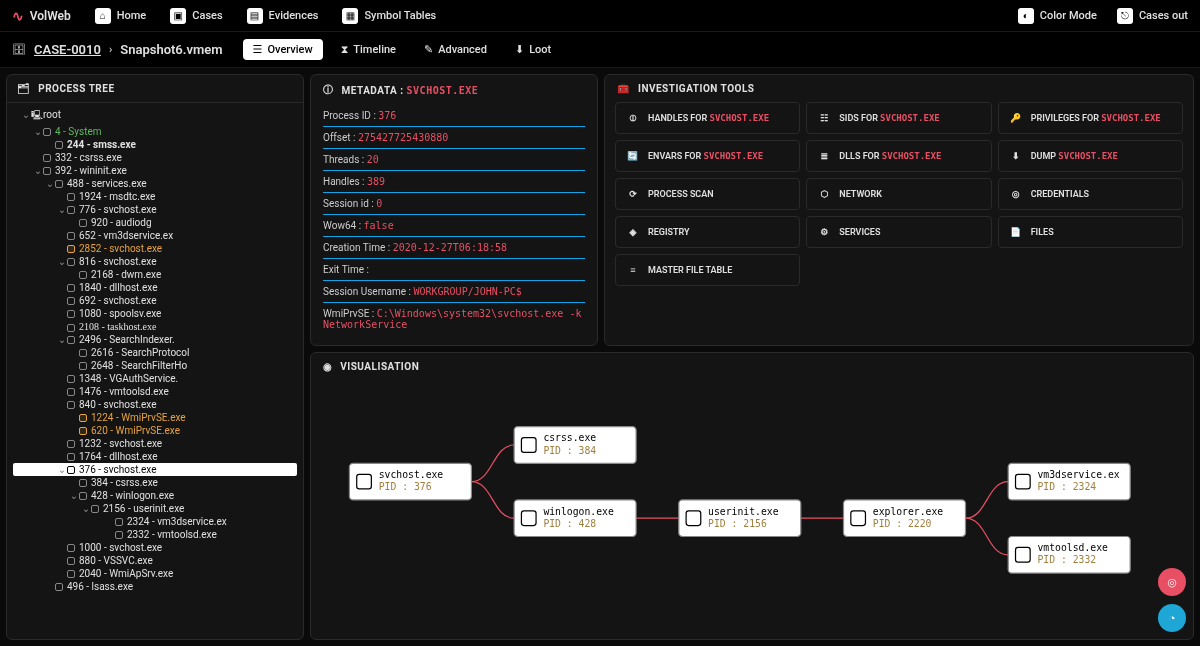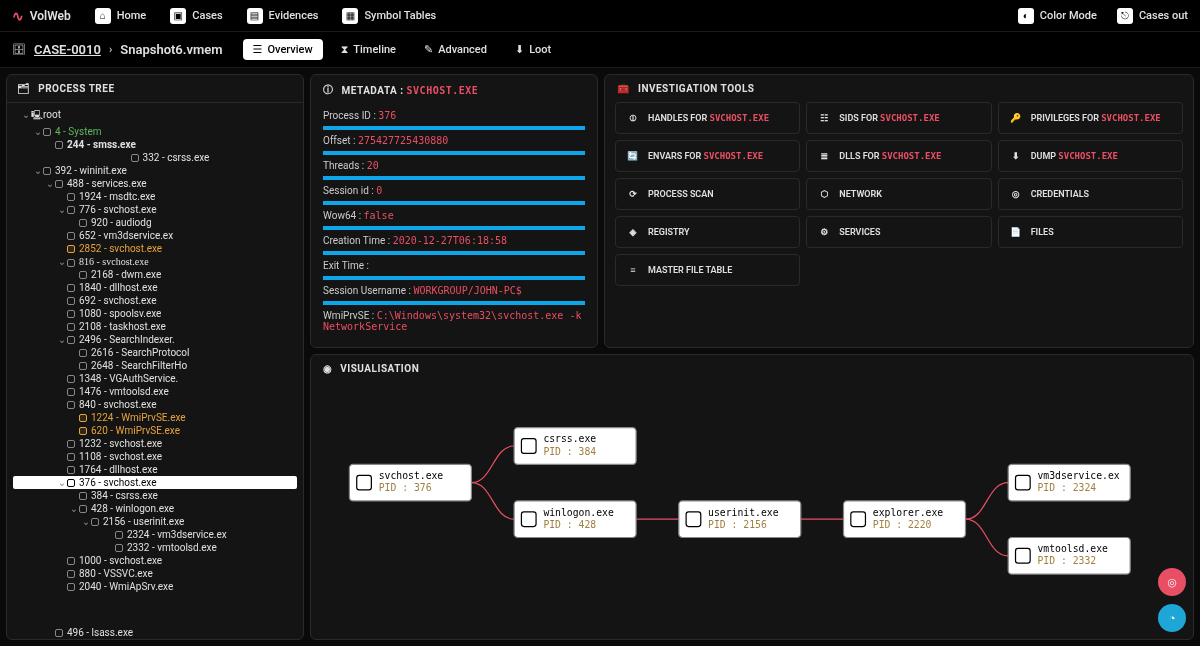--- a/index.html
+++ b/index.html
@@ -54,21 +54,21 @@
 .tree-node.orange { color: #e8a33d; }
 .tree-node.orange .dot { border-color: #e8a33d; background: #e8a33d22; }
 .tree-node.selected { background: #fff; color: #000; border-radius: 2px; padding: 1px 2px; }
 .tree-node.selected .dot { border-color: #000; }
 .content { flex: 1; display: flex; flex-direction: column; gap: 6px; padding: 6px 6px 6px 2px; overflow: hidden; }
 .row1 { display: flex; gap: 6px; }
 .panel { background: #141414; border: 1px solid #2a2a2a; border-radius: 6px; }
 .panel-head { display: flex; align-items: center; gap: 8px; padding: 8px 12px; font-size: 10px; font-weight: 700; letter-spacing: 0.5px; }
 .meta-panel { width: 288px; }
 .meta-body { padding: 0 12px 10px; }
-.meta-row { padding: 5px 0; border-bottom: 4px solid #0ea5e9; font-size: 10px; }
+.meta-row { padding: 5px 0; border-bottom: 1px solid #0ea5e9; font-size: 10px; }
 .meta-row:last-child { border-bottom: none; }
 .meta-row .lab { color: #ccc; }
 .meta-row .val { color: #e94f64; font-family: ui-monospace, monospace; }
 .tools-panel { flex: 1; }
 .tools-grid { padding: 0 10px 10px; display: grid; grid-template-columns: repeat(3, 1fr); gap: 6px; }
 .tool-btn { border: 1px solid #2a2a2a; border-radius: 4px; padding: 8px 10px; display: flex; align-items: center; gap: 8px; cursor: pointer; font-size: 9px; font-weight: 600; min-height: 32px; }
 .tool-btn .icn { width: 14px; height: 14px; display: flex; align-items: center; justify-content: center; }
 .tool-btn .pink { color: #e94f64; font-family: ui-monospace, monospace; }
 .vis-panel { flex: 1; min-height: 0; }
 .vis-body { padding: 10px 14px; position: relative; height: calc(100% - 34px); }
@@ -147,70 +147,70 @@
 <div class="main">
   <div class="sidebar">
     <div class="sidebar-head">
       <span>🗂</span>
       <span>PROCESS TREE</span>
     </div>
     <div class="tree" id="tree">
         <div class="tree-node " style="padding-left: 8px;"><span class="caret">⌄</span><span style="font-size:9px">🖳</span><span>root</span></div>
         <div class="tree-node green" style="padding-left: 20px;"><span class="caret">⌄</span><span class="dot"></span><span>4 - System</span></div>
         <div class="tree-node " style="padding-left: 32px; font-weight: bold;"><span class="caret"></span><span class="dot"></span><span>244 - smss.exe</span></div>
-        <div class="tree-node " style="padding-left: 20px; text-align: center;"><span class="caret"></span><span class="dot"></span><span>332 - csrss.exe</span></div>
+        <div class="tree-node " style="padding-left: 20px;"><span class="caret"></span><span class="dot"></span><span>332 - csrss.exe</span></div>
         <div class="tree-node " style="padding-left: 20px;"><span class="caret">⌄</span><span class="dot"></span><span>392 - wininit.exe</span></div>
         <div class="tree-node " style="padding-left: 32px;"><span class="caret">⌄</span><span class="dot"></span><span>488 - services.exe</span></div>
         <div class="tree-node " style="padding-left: 44px;"><span class="caret"></span><span class="dot"></span><span>1924 - msdtc.exe</span></div>
         <div class="tree-node " style="padding-left: 44px;"><span class="caret">⌄</span><span class="dot"></span><span>776 - svchost.exe</span></div>
         <div class="tree-node " style="padding-left: 56px;"><span class="caret"></span><span class="dot"></span><span>920 - audiodg</span></div>
         <div class="tree-node " style="padding-left: 44px;"><span class="caret"></span><span class="dot"></span><span>652 - vm3dservice.ex</span></div>
         <div class="tree-node orange" style="padding-left: 44px;"><span class="caret"></span><span class="dot"></span><span>2852 - svchost.exe</span></div>
-        <div class="tree-node " style="padding-left: 44px; font-family: Liberation Serif, serif;"><span class="caret">⌄</span><span class="dot"></span><span>816 - svchost.exe</span></div>
+        <div class="tree-node " style="padding-left: 44px;"><span class="caret">⌄</span><span class="dot"></span><span>816 - svchost.exe</span></div>
         <div class="tree-node " style="padding-left: 56px;"><span class="caret"></span><span class="dot"></span><span>2168 - dwm.exe</span></div>
         <div class="tree-node " style="padding-left: 44px;"><span class="caret"></span><span class="dot"></span><span>1840 - dllhost.exe</span></div>
         <div class="tree-node " style="padding-left: 44px;"><span class="caret"></span><span class="dot"></span><span>692 - svchost.exe</span></div>
         <div class="tree-node " style="padding-left: 44px;"><span class="caret"></span><span class="dot"></span><span>1080 - spoolsv.exe</span></div>
-        <div class="tree-node " style="padding-left: 44px;"><span class="caret"></span><span class="dot"></span><span>2108 - taskhost.exe</span></div>
+        <div class="tree-node " style="padding-left: 44px; font-family: Liberation Serif, serif;"><span class="caret"></span><span class="dot"></span><span>2108 - taskhost.exe</span></div>
         <div class="tree-node " style="padding-left: 44px;"><span class="caret">⌄</span><span class="dot"></span><span>2496 - SearchIndexer.</span></div>
         <div class="tree-node " style="padding-left: 56px;"><span class="caret"></span><span class="dot"></span><span>2616 - SearchProtocol</span></div>
         <div class="tree-node " style="padding-left: 56px;"><span class="caret"></span><span class="dot"></span><span>2648 - SearchFilterHo</span></div>
         <div class="tree-node " style="padding-left: 44px;"><span class="caret"></span><span class="dot"></span><span>1348 - VGAuthService.</span></div>
         <div class="tree-node " style="padding-left: 44px;"><span class="caret"></span><span class="dot"></span><span>1476 - vmtoolsd.exe</span></div>
         <div class="tree-node " style="padding-left: 44px;"><span class="caret"></span><span class="dot"></span><span>840 - svchost.exe</span></div>
         <div class="tree-node orange" style="padding-left: 56px;"><span class="caret"></span><span class="dot"></span><span>1224 - WmiPrvSE.exe</span></div>
         <div class="tree-node orange" style="padding-left: 56px;"><span class="caret"></span><span class="dot"></span><span>620 - WmiPrvSE.exe</span></div>
         <div class="tree-node " style="padding-left: 44px;"><span class="caret"></span><span class="dot"></span><span>1232 - svchost.exe</span></div>
-        <div class="tree-node " style="padding-left: 44px;"><span class="caret"></span><span class="dot"></span><span>1108 - svchost.exe</span></div>
         <div class="tree-node " style="padding-left: 44px;"><span class="caret"></span><span class="dot"></span><span>1764 - dllhost.exe</span></div>
         <div class="tree-node selected" style="padding-left: 44px;"><span class="caret">⌄</span><span class="dot"></span><span>376 - svchost.exe</span></div>
         <div class="tree-node " style="padding-left: 56px;"><span class="caret"></span><span class="dot"></span><span>384 - csrss.exe</span></div>
         <div class="tree-node " style="padding-left: 56px;"><span class="caret">⌄</span><span class="dot"></span><span>428 - winlogon.exe</span></div>
         <div class="tree-node " style="padding-left: 68px;"><span class="caret">⌄</span><span class="dot"></span><span>2156 - userinit.exe</span></div>
         <div class="tree-node " style="padding-left: 92px;"><span class="caret"></span><span class="dot"></span><span>2324 - vm3dservice.ex</span></div>
         <div class="tree-node " style="padding-left: 92px;"><span class="caret"></span><span class="dot"></span><span>2332 - vmtoolsd.exe</span></div>
         <div class="tree-node " style="padding-left: 44px;"><span class="caret"></span><span class="dot"></span><span>1000 - svchost.exe</span></div>
         <div class="tree-node " style="padding-left: 44px;"><span class="caret"></span><span class="dot"></span><span>880 - VSSVC.exe</span></div>
         <div class="tree-node " style="padding-left: 44px;"><span class="caret"></span><span class="dot"></span><span>2040 - WmiApSrv.exe</span></div>
-        <div class="tree-node " style="padding-left: 32px; margin-top: 33px;"><span class="caret"></span><span class="dot"></span><span>496 - lsass.exe</span></div>
+        <div class="tree-node " style="padding-left: 32px;"><span class="caret"></span><span class="dot"></span><span>496 - lsass.exe</span></div>
       </div>
   </div>
 
   <div class="content">
     <div class="row1">
 
       <div class="panel meta-panel">
         <div class="panel-head">
           <span>ⓘ</span>
           <span><span>METADATA : </span><span style="color:#e94f64;font-family:ui-monospace,monospace">SVCHOST.EXE</span></span>
         </div>
         <div class="meta-body" id="meta-body">
             <div class="meta-row"><span class="lab">Process ID : </span><span class="val">376</span></div>
             <div class="meta-row"><span class="lab">Offset : </span><span class="val">275427725430880</span></div>
             <div class="meta-row"><span class="lab">Threads : </span><span class="val">20</span></div>
+            <div class="meta-row"><span class="lab">Handles : </span><span class="val">389</span></div>
             <div class="meta-row"><span class="lab">Session id : </span><span class="val">0</span></div>
             <div class="meta-row"><span class="lab">Wow64 : </span><span class="val">false</span></div>
             <div class="meta-row"><span class="lab">Creation Time : </span><span class="val">2020-12-27T06:18:58</span></div>
             <div class="meta-row"><span class="lab">Exit Time : </span><span class="val"></span></div>
             <div class="meta-row"><span class="lab">Session Username : </span><span class="val">WORKGROUP/JOHN-PC$</span></div>
             <div class="meta-row"><span class="lab">WmiPrvSE : </span><span class="val">C:\Windows\system32\svchost.exe -k NetworkService</span></div>
           </div>
       </div>
 
       <div class="panel tools-panel">

